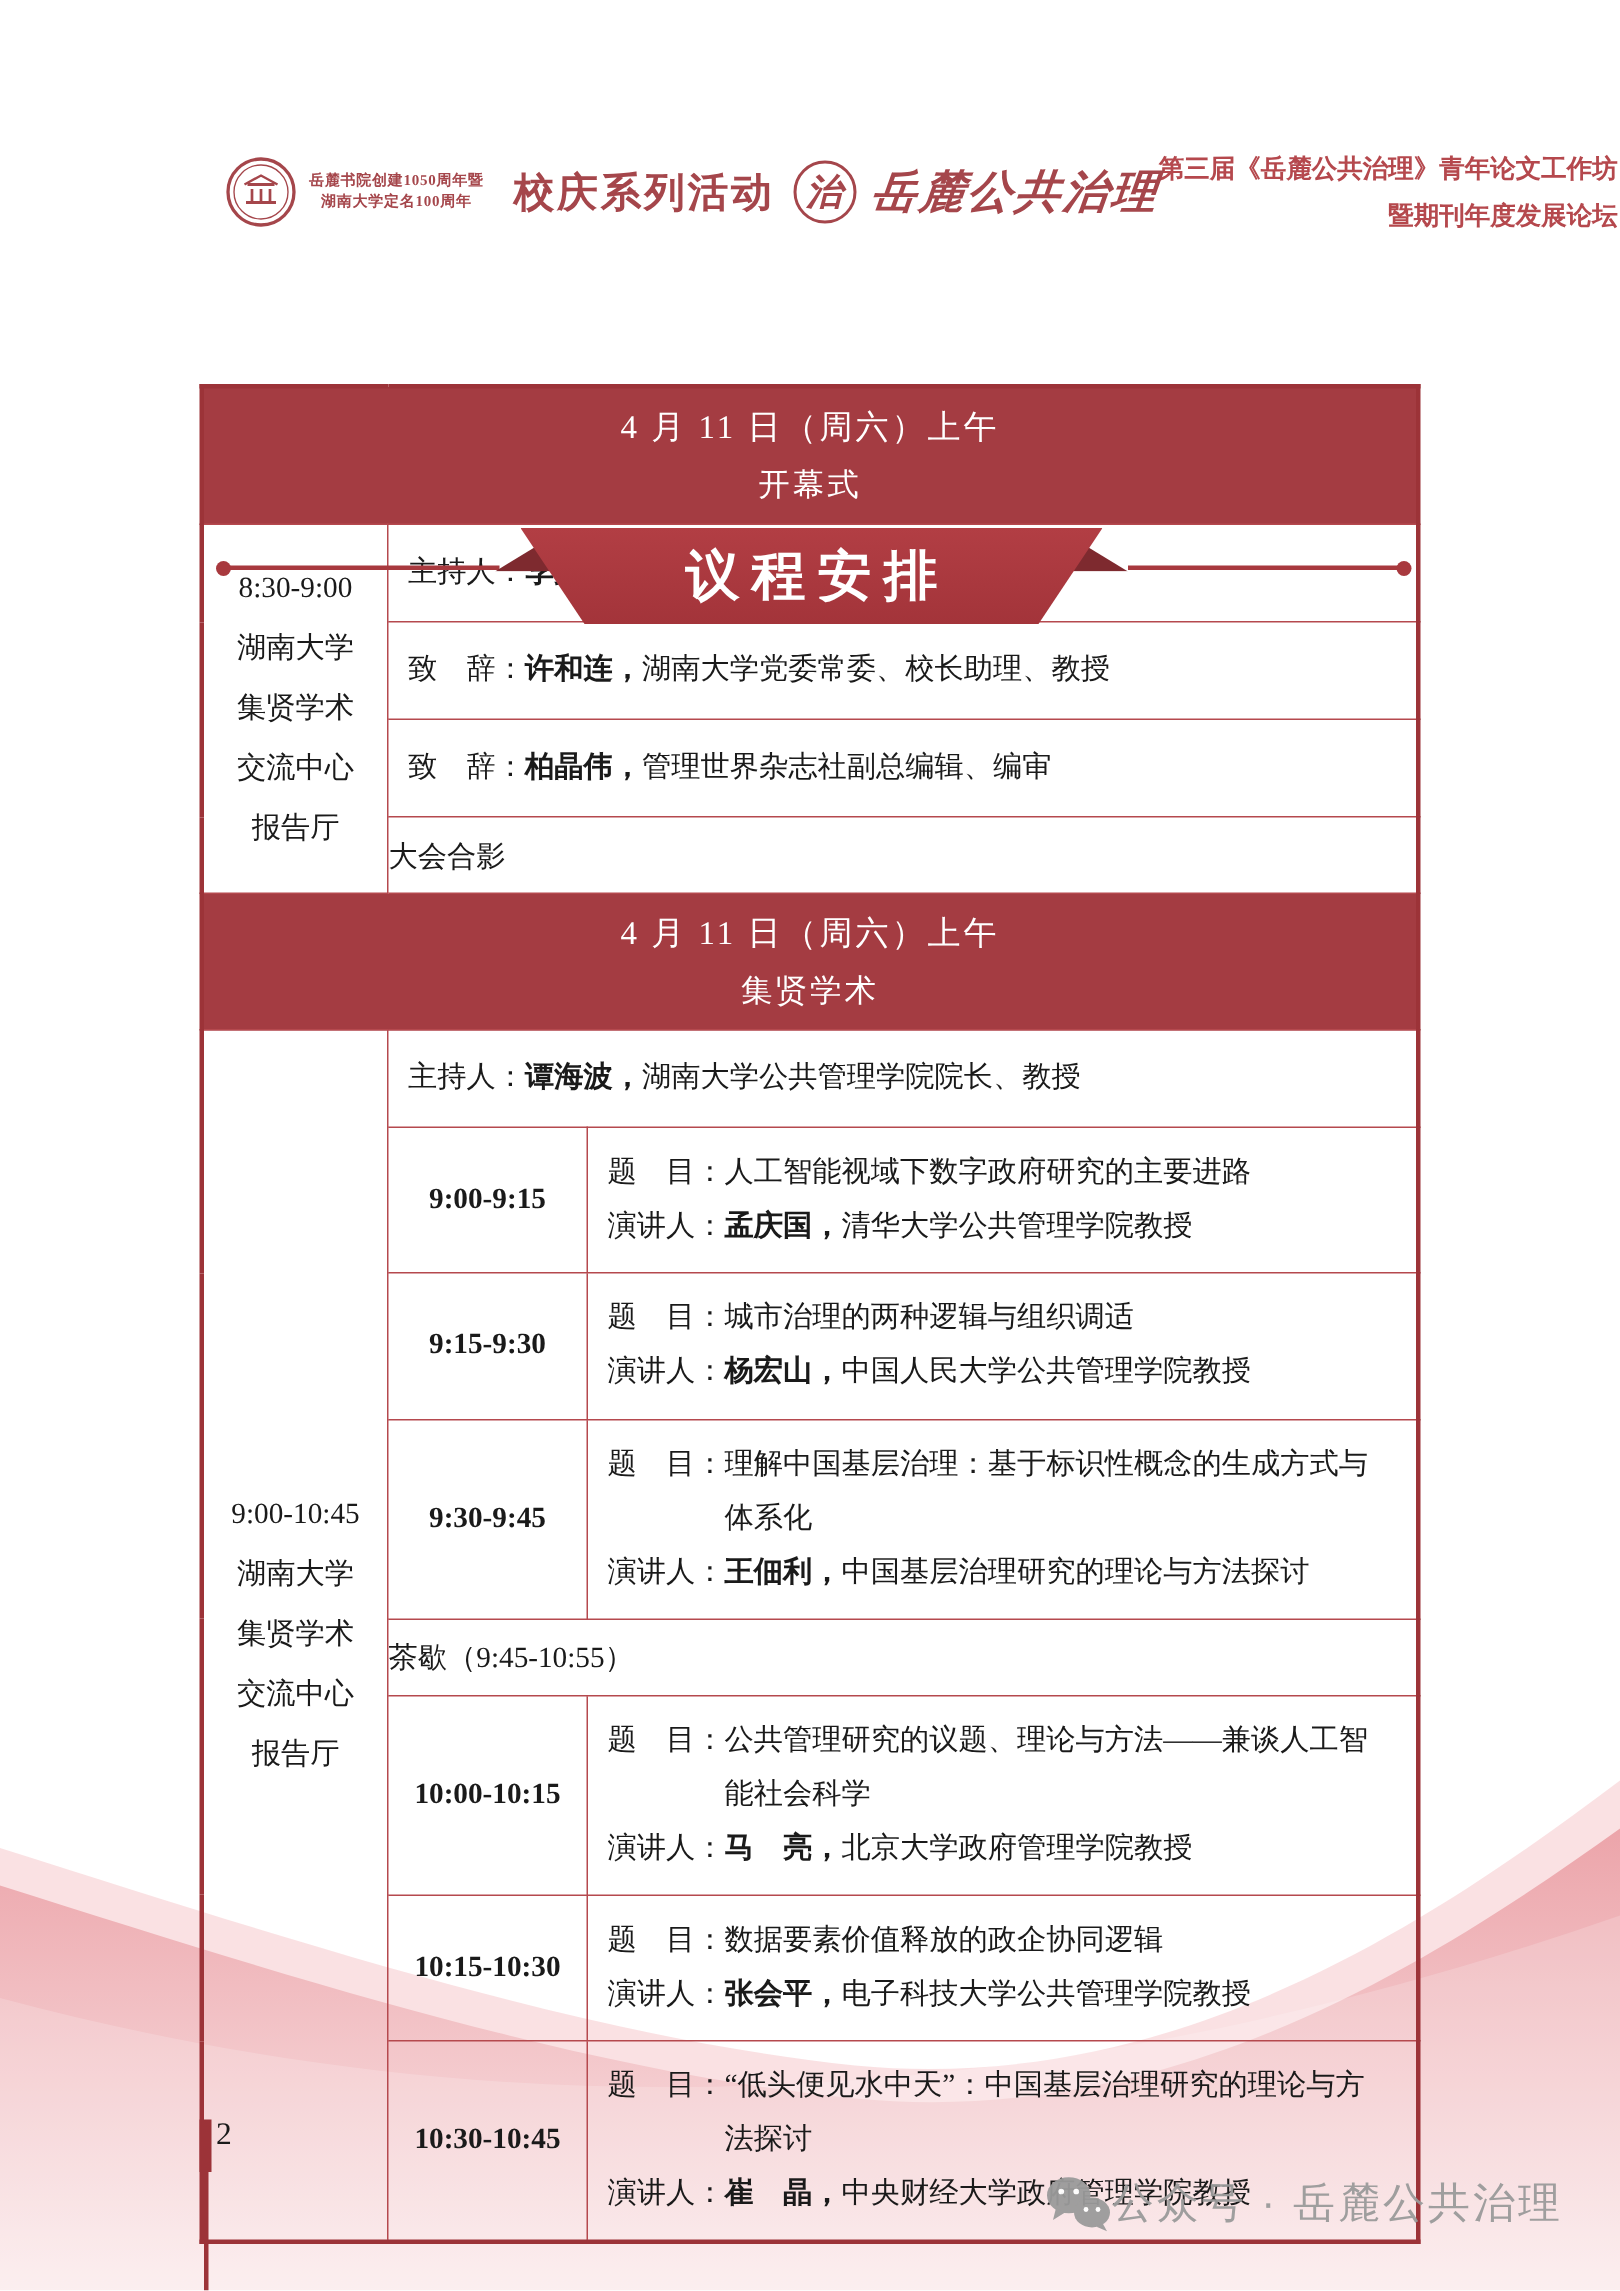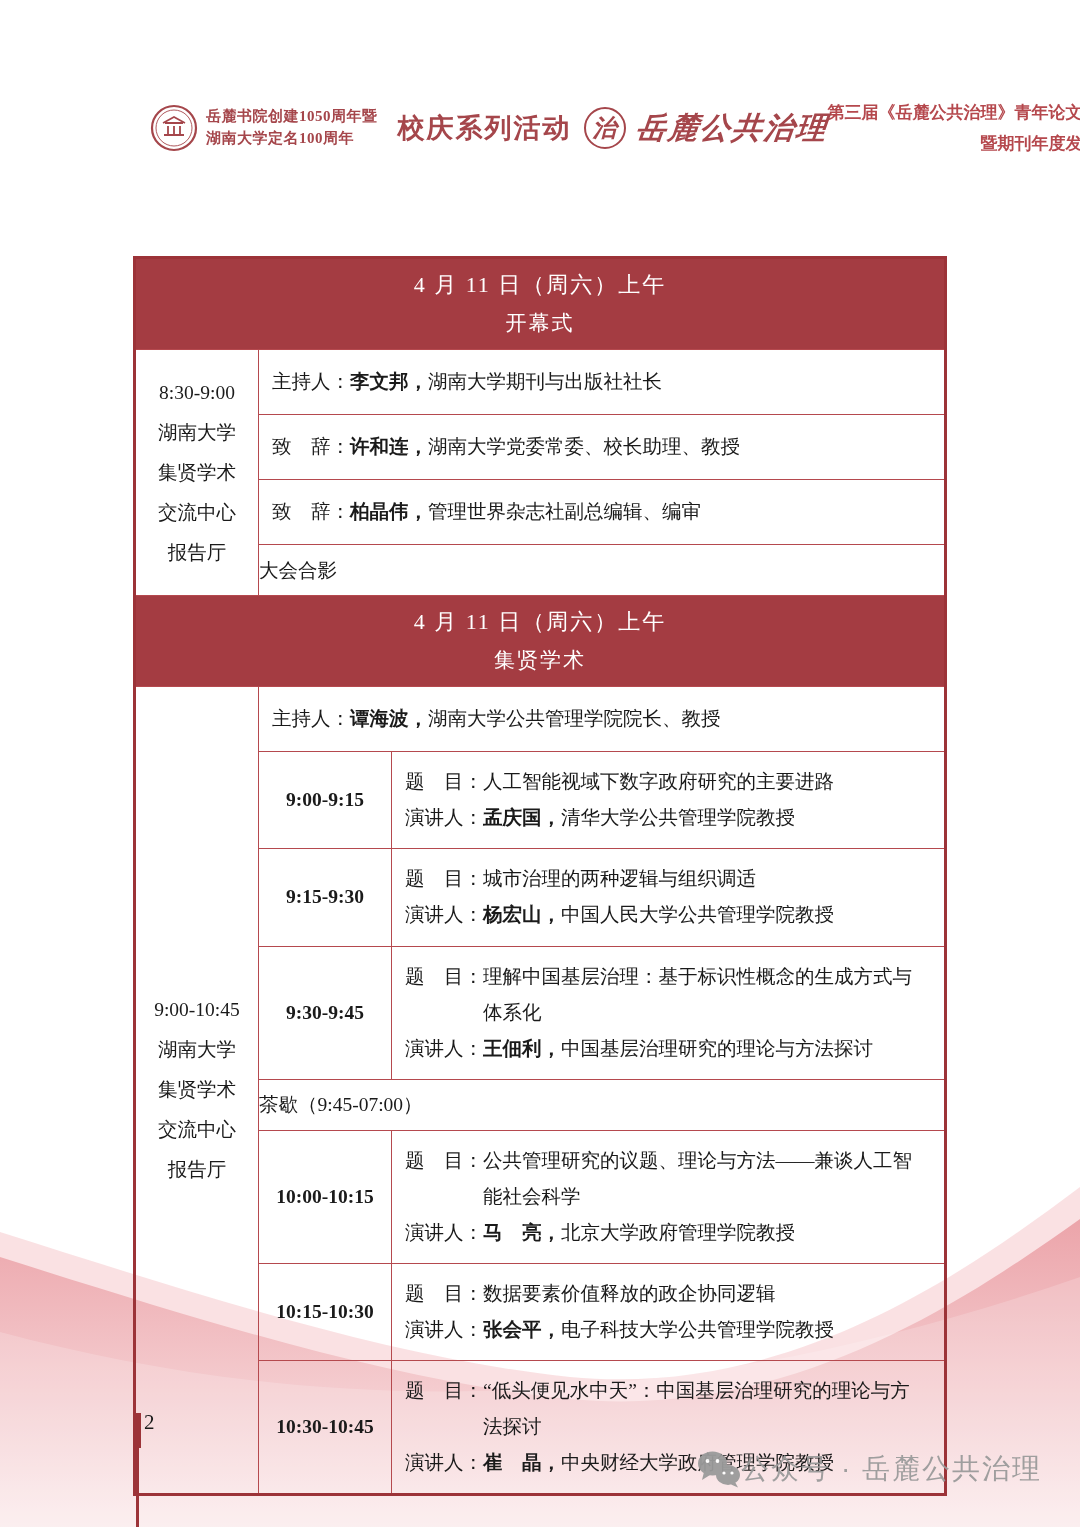--- a/index.html
+++ b/index.html
@@ -7,22 +7,22 @@
   .page {
     position:relative; width:1080px; height:1527px; background:#ffffff;
     overflow:hidden; font-family:"Liberation Serif","DejaVu Serif",serif; color:#1a1a1a;
   }
   
   .wave { position:absolute; left:0; bottom:0; width:1080px; height:400px; z-index:0; }
   
   .hdr { position:absolute; top:96px; left:150px; right:133px; height:64px;
          display:flex; align-items:center; z-index:2; }
   .seal1 { width:48px; height:48px; flex:0 0 auto; }
-  .anniv { margin-left:8px; color:#A5464B; font-weight:bold;
-           font-size:15px; line-height:1.45; letter-spacing:0.5px; white-space:nowrap; }
+  .anniv { margin-left:8px; text-align:center; color:#A5464B; font-weight:bold;
+           font-size:10px; line-height:1.45; letter-spacing:0.5px; white-space:nowrap; }
   .hdr-div { width:1.5px; height:40px; background:#A5464B; margin:0 10px; }
   .series { color:#A5464B; font-weight:bold; font-size:27px; letter-spacing:2px; white-space:nowrap; }
   .seal2 { width:42px; height:42px; border:2.5px solid #A5464B; border-radius:50%;
            display:flex; align-items:center; justify-content:center; margin-left:12px;
            color:#A5464B; font-size:24px; font-style:italic; font-weight:bold; flex:0 0 auto; }
   .script { color:#A5464B; font-size:30px; font-style:italic; font-weight:bold;
             margin-left:10px; letter-spacing:2px; white-space:nowrap;
             transform:skewX(-6deg); }
   .event { margin-left:auto; text-align:right; color:#B5484D; font-weight:bold;
            font-family:"Liberation Sans","DejaVu Sans",sans-serif;
@@ -109,20 +109,33 @@
     <div class="seal2">
       <span>治</span>
     </div>
     <div class="script">岳麓公共治理</div>
     <div class="event">
       <div>第三届《岳麓公共治理》青年论文工作坊</div>
       <div>暨期刊年度发展论坛</div>
     </div>
   </div>
 
+  <div class="banner">
+    <div class="bline l">
+        <span class="dot"></span>
+      </div>
+    <div class="bline r">
+        <span class="dot"></span>
+      </div>
+    <div class="fold l"></div>
+    <div class="fold r"></div>
+    <div class="ribbon">
+      <span>议程安排</span>
+    </div>
+  </div>
 
   <table class="agenda">
     <colgroup>
         <col style="width:124px">
         <col style="width:133px">
         <col>
       </colgroup>
 
     <tbody>
         <tr>
@@ -226,21 +239,21 @@
               <span class="val">理解中国基层治理：基于标识性概念的生成方式与体系化</span>
             </div>
         <div class="pline">
               <span class="lbl">演讲人：</span>
               <span class="val"><span class="bold">王佃利，</span><span>中国基层治理研究的理论与方法探讨</span></span>
             </div>
       </td>
     </tr>
 
     <tr>
-          <td class="center" colspan="2">茶歇（9:45-07:00）</td>
+          <td class="center" colspan="2">茶歇（9:45-10:55）</td>
         </tr>
 
     <tr>
       <td class="time">10:00-10:15</td>
       <td class="talk">
         <div class="pline">
               <span class="lbl">题　目：</span>
               <span class="val">公共管理研究的议题、理论与方法——兼谈人工智能社会科学</span>
             </div>
         <div class="pline">

